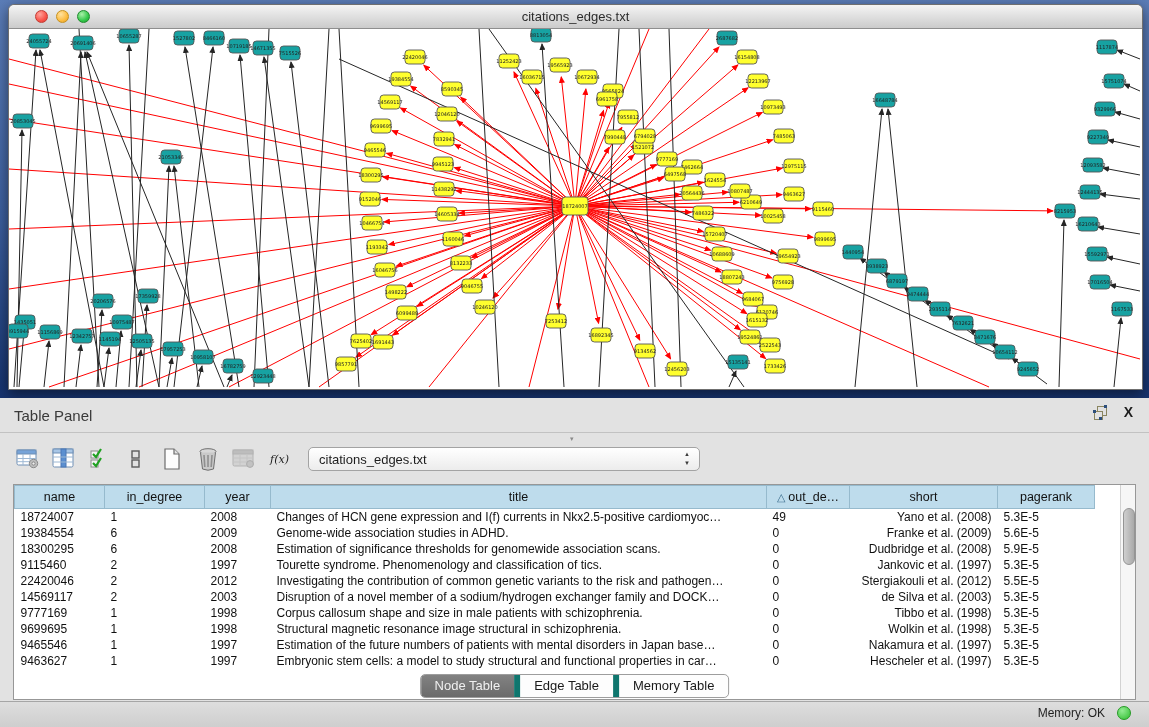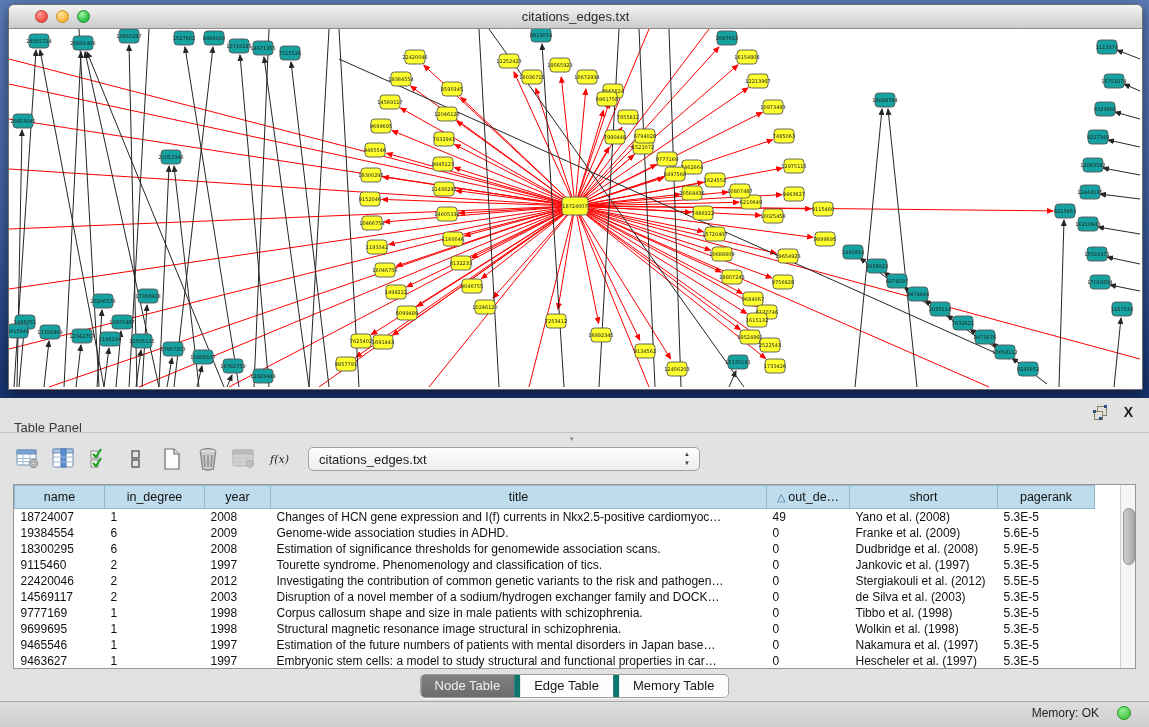--- a/index.html
+++ b/index.html
@@ -18,63 +18,63 @@
   .light{width:13px;height:13px;border-radius:50%;box-sizing:border-box;}
   .light.red{background:radial-gradient(circle at 35% 30%,#ffa39b,#f9544a 60%,#d93b32);border:1px solid #c23b33;}
   .light.yel{background:radial-gradient(circle at 35% 30%,#ffe2a0,#fdbc40 60%,#df9b27);border:1px solid #c6911f;}
   .light.grn{background:radial-gradient(circle at 35% 30%,#a9f0a9,#34c84a 60%,#1f9e33);border:1px solid #1f8a2d;}
   .wtitle{text-align:center;line-height:23px;font-size:13px;color:#2c2c2c;}
   .canvas{position:absolute;left:0;top:24px;width:1131px;height:359px;background:#fff;overflow:hidden;}
   #graph{display:block;}
 
   
   .table-panel{position:absolute;left:0;top:398px;width:1149px;height:329px;background:#e2e2e2;}
-  .panel-title{position:absolute;left:14px;top:22px;font-size:13px;color:#3a3a3a;}
+  .panel-title{position:absolute;left:14px;top:9px;font-size:15px;color:#3a3a3a;}
   .panel-actions{position:absolute;right:16px;top:7px;display:flex;gap:16px;align-items:center;}
   .float-ic{width:15px;height:15px;position:relative;}
   .float-ic .sq1{position:absolute;left:4px;top:1px;width:8px;height:8px;border:1px solid #8a8560;}
   .float-ic .sq2{position:absolute;left:1px;top:6px;width:7px;height:7px;border:1px solid #8a8560;background:#e2e2e2;}
   .float-ic .dotA,.float-ic .dotB,.float-ic .dotC{position:absolute;width:3px;height:3px;background:#2d4f7c;}
   .float-ic .dotA{left:11px;top:0;} .float-ic .dotB{left:0;top:5px;} .float-ic .dotC{left:6px;top:12px;}
   .close-ic{font-size:14px;font-weight:bold;color:#1e1e1e;line-height:15px;}
   .panel-sep{position:absolute;left:0;top:34px;width:100%;border-top:1px solid #c2c2c2;}
   .grip{position:absolute;left:570px;top:3px;width:10px;height:5px;color:#8a8a8a;font-size:7px;line-height:5px;}
 
   .toolbar{position:absolute;left:14px;top:44px;height:34px;display:flex;align-items:center;gap:9px;}
   .tool{width:27px;height:27px;display:flex;align-items:center;justify-content:center;}
   .fx{font-family:"DejaVu Serif",serif;font-style:italic;font-size:11px;color:#1c1c1c;}
   .dropdown{width:392px;height:24px;margin-left:6px;border:1px solid #a3a3a3;border-radius:5px;
             background:linear-gradient(#ffffff,#ececec);display:flex;align-items:center;
             padding:0 10px;font-size:13px;color:#1d1d1d;position:relative;box-sizing:border-box;}
   .spinner{position:absolute;right:9px;top:2px;font-size:6px;line-height:9px;color:#3a3a3a;text-align:center;}
 
-  .table-box{position:absolute;left:13px;top:86px;width:1123px;height:185px;background:#fff;
+  .table-box{position:absolute;left:13px;top:86px;width:1123px;height:216px;background:#fff;
              border:1px solid #979797;overflow:hidden;box-sizing:border-box;}
   table{border-collapse:collapse;table-layout:fixed;width:1080px;}
   thead th{height:22px;background:#bedcec;border:1px solid #96bacd;font-weight:normal;
            font-size:12.5px;color:#111;padding:0 4px;overflow:hidden;white-space:nowrap;}
   thead th .tri{color:#3c6e8e;font-size:11px;margin-right:3px;}
   tbody td{height:16px;font-size:12px;color:#101010;padding:0 6px;white-space:nowrap;
            overflow:hidden;line-height:16px;}
-  tbody td:nth-child(6){text-align:left;}
+  tbody td:nth-child(6){text-align:right;}
   .vscroll{position:absolute;right:0;top:0;width:15px;height:100%;background:#f6f6f6;
            border-left:1px solid #d2d2d2;box-sizing:border-box;}
   .vthumb{position:absolute;left:2px;top:23px;width:10px;height:55px;border-radius:6px;
           background:linear-gradient(90deg,#cfcfcf,#a9a9a9);border:1px solid #949494;}
 
   .tabs{position:absolute;left:50%;top:276px;transform:translateX(-50%);display:flex;height:22px;
         border:1px solid #9d9d9d;border-radius:5px;overflow:hidden;background:#fdfdfd;
         box-shadow:0 1px 0 rgba(255,255,255,.7);}
   .tab{padding:0 14px;line-height:22px;font-size:13px;color:#1a1a1a;border-left:6px solid #0f766e;}
   .tab:first-child{border-left:none;}
   .tab.active{background:linear-gradient(#828282,#6b6b6b);color:#f0f0f0;}
 
   .statusbar{position:absolute;left:0;bottom:0;width:100%;height:25px;
              border-top:1px solid #a6a6a6;background:linear-gradient(#dedede,#cecece);}
-  .memory{position:absolute;right:18px;top:4px;display:flex;align-items:flex-start;gap:18px;
+  .memory{position:absolute;right:18px;top:4px;display:flex;align-items:flex-start;gap:12px;
           font-size:12px;color:#1f1f1f;}
   .memdot{width:14px;height:14px;border-radius:50%;
           background:radial-gradient(circle at 35% 30%,#93ec93,#2fbd2f);border:1px solid #239a23;box-sizing:border-box;}
 </style>
 </head>
 <body>
 
 <div id="app">
 
   <div class="desktop">

